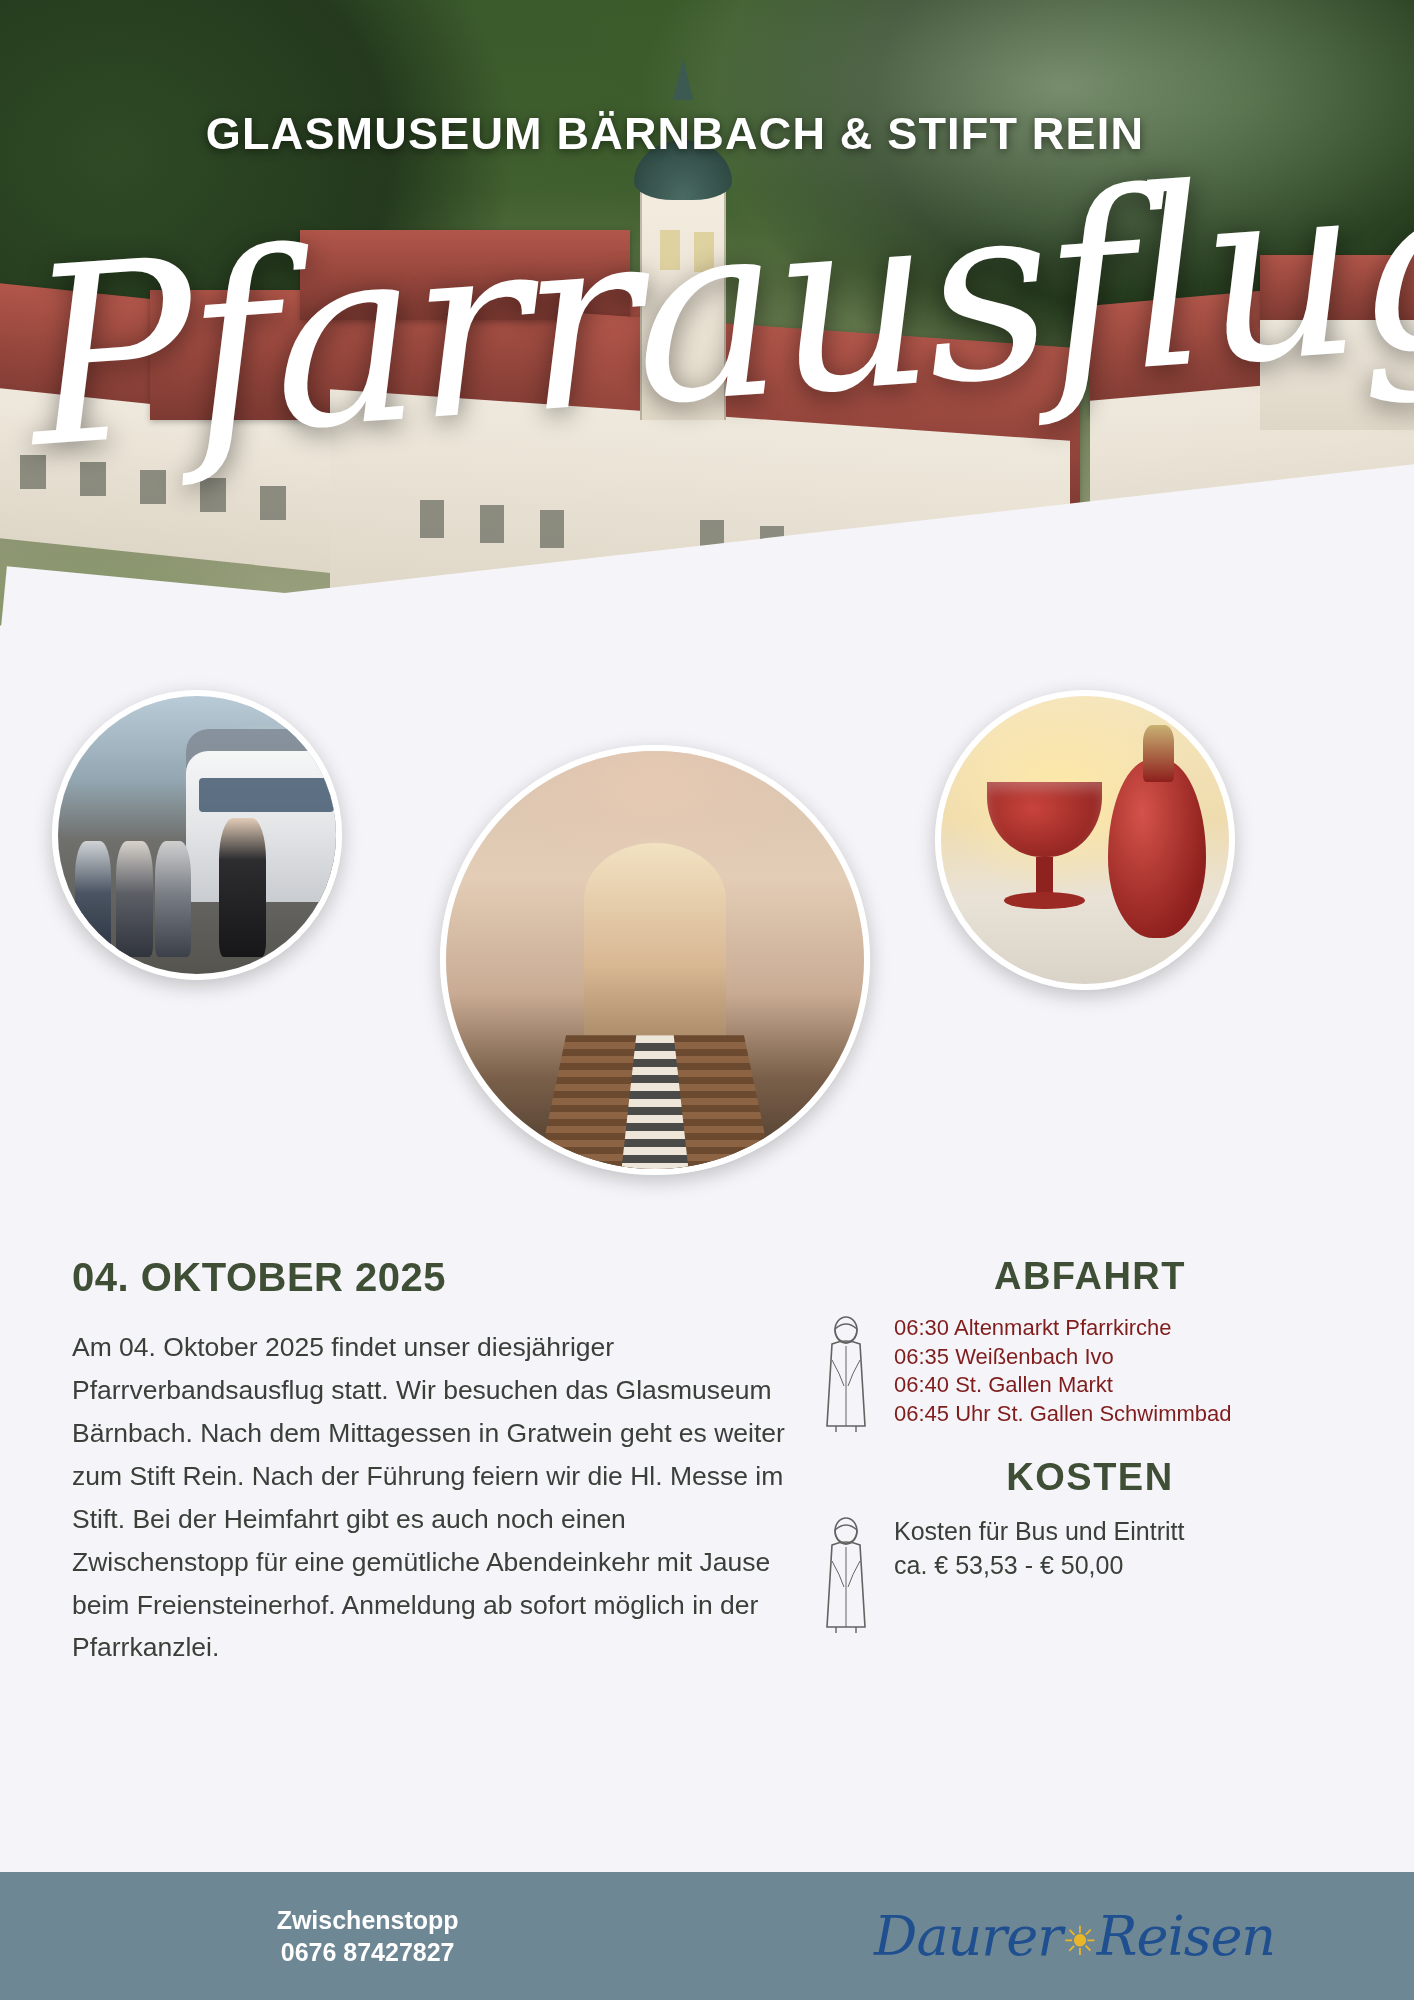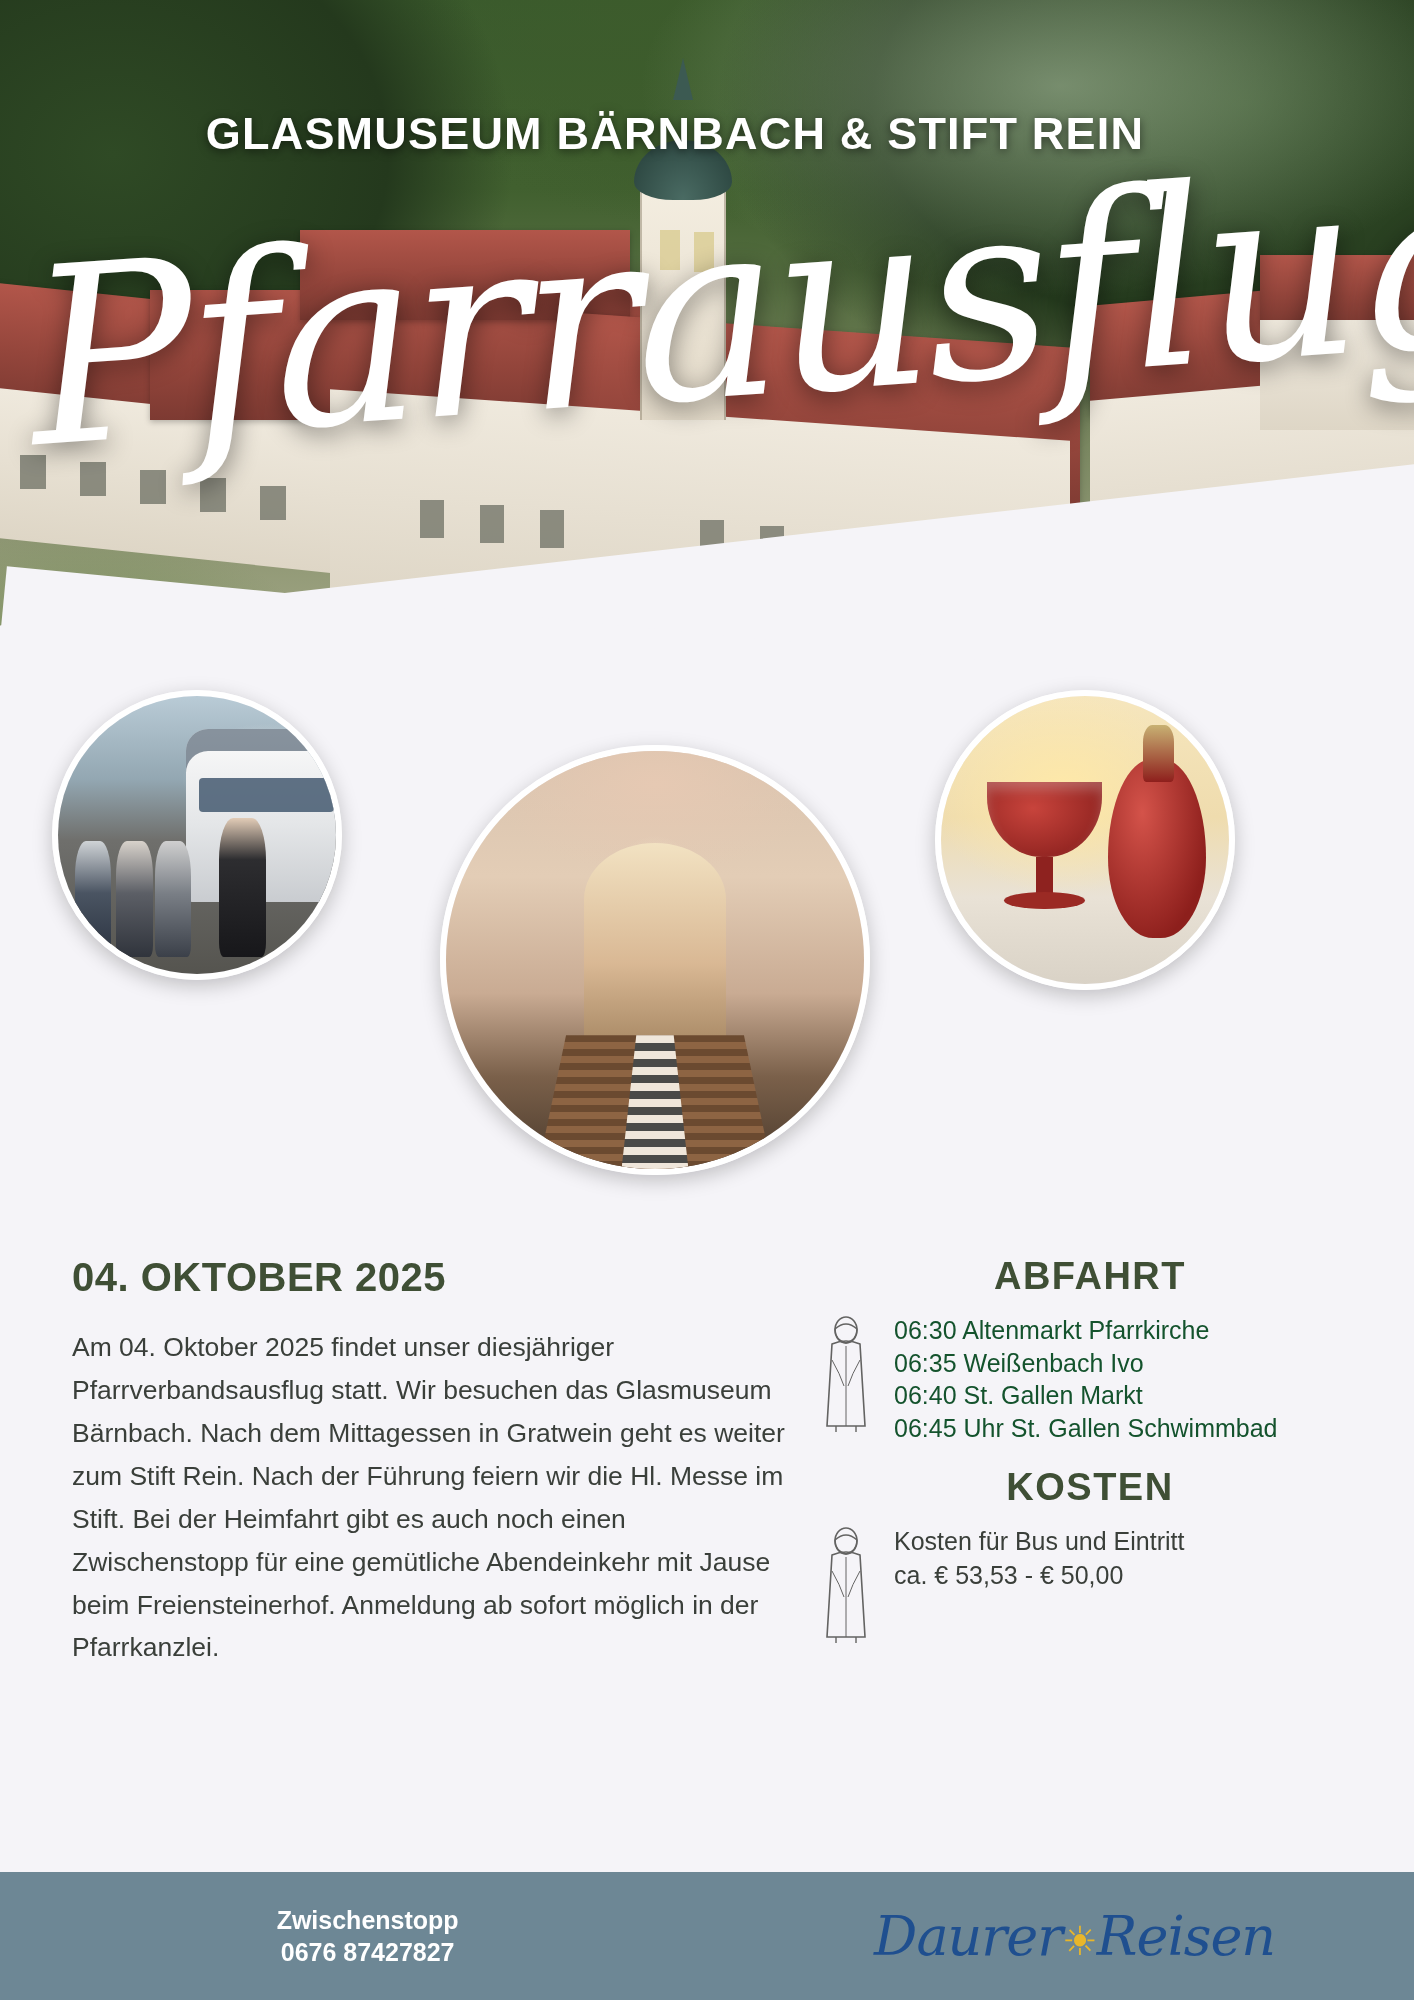--- a/index.html
+++ b/index.html
@@ -289,23 +289,23 @@
     align-items: flex-start;
     gap: 22px;
   }
   .monk {
     flex: 0 0 auto;
     width: 52px;
     height: 120px;
     opacity: .85;
   }
   .times {
-    font-size: 25px;
+    font-size: 22px;
     line-height: 1.3;
-    color: #14532d;
+    color: #7f1d1d;
   }
   .kosten-text {
     font-size: 25px;
     line-height: 1.35;
     color: #3a3f3a;
   }
 
   
   .footer {
     position: absolute;

